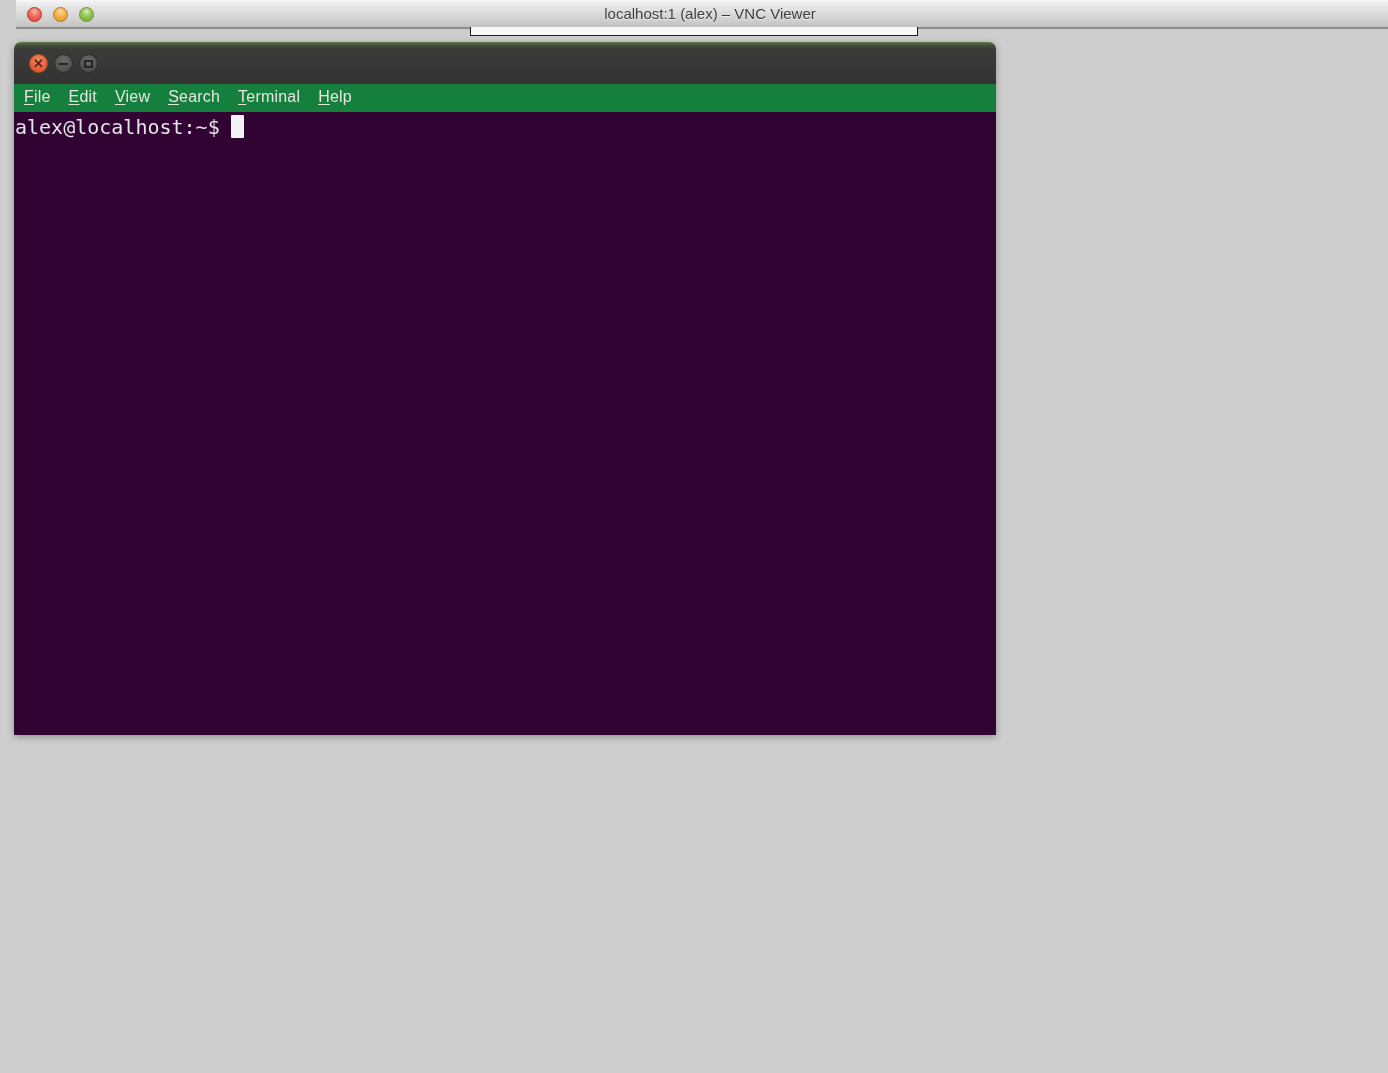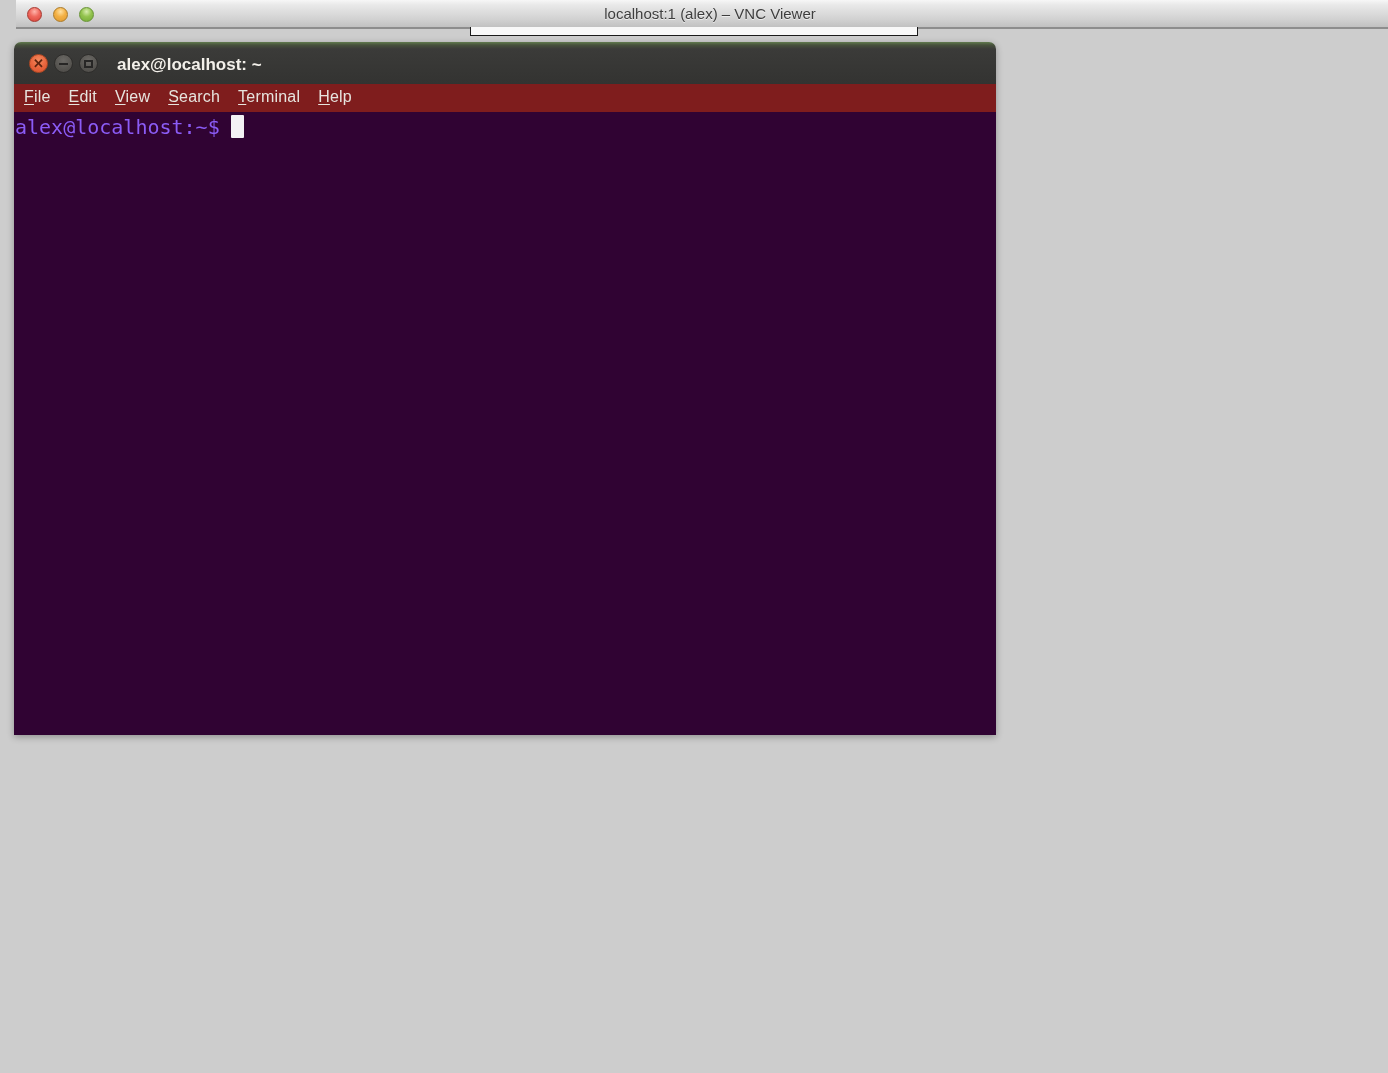--- a/index.html
+++ b/index.html
@@ -76,35 +76,35 @@
   }
   .glyph-min { width:9px; height:2px; background:#272625; }
   .glyph-max { width:9px; height:8px; border:2px solid #272625; }
   .term-title {
     position:absolute; left:103px; top:0; height:42px;
     display:flex; align-items:center; padding-top:3px;
     font-size:17px; font-weight:bold; color:#f3f0ea;
   }
   .term-menubar {
     flex:none; height:28px;
-    background:#7f1d1d;
+    background:#15803d;
     display:flex; align-items:center; padding-left:1px;
   }
   .menu-item {
     color:#e7e4de; font-size:16px; padding:2px 9px 4px 9px; cursor:default;
     letter-spacing:.2px;
   }
   .menu-item .mnemonic { text-decoration:underline; text-underline-offset:2px; }
   .term-screen {
     flex:1; background:#300333; padding:2px 1px; overflow:hidden;
     cursor:text;
   }
   .prompt-line {
     font-family:"DejaVu Sans Mono", monospace;
-    font-size:20px; line-height:27px; color:#8b5cf6;
+    font-size:20px; line-height:27px; color:#e5e5e5;
     white-space:pre;
   }
   .cursor-block {
     display:inline-block; width:13px; height:23px;
     background:#f3f1f4; margin-left:11px; vertical-align:-4px;
     border-radius:1px;
   }
 </style>
 </head>
 <body>
@@ -127,21 +127,20 @@
       <div class="tb tb-close">
         <span>✕</span>
       </div>
       <div class="tb tb-gray">
         <span class="glyph-min"></span>
       </div>
       <div class="tb tb-gray">
         <span class="glyph-max"></span>
       </div>
     </div>
-    <div class="term-title">alex@localhost: ~</div>
   </div>
 
   <nav class="term-menubar">
     <div class="menu-item"><span class="mnemonic">F</span><span>ile</span></div>
     <div class="menu-item"><span class="mnemonic">E</span><span>dit</span></div>
     <div class="menu-item"><span class="mnemonic">V</span><span>iew</span></div>
     <div class="menu-item"><span class="mnemonic">S</span><span>earch</span></div>
     <div class="menu-item"><span class="mnemonic">T</span><span>erminal</span></div>
     <div class="menu-item"><span class="mnemonic">H</span><span>elp</span></div>
   </nav>

